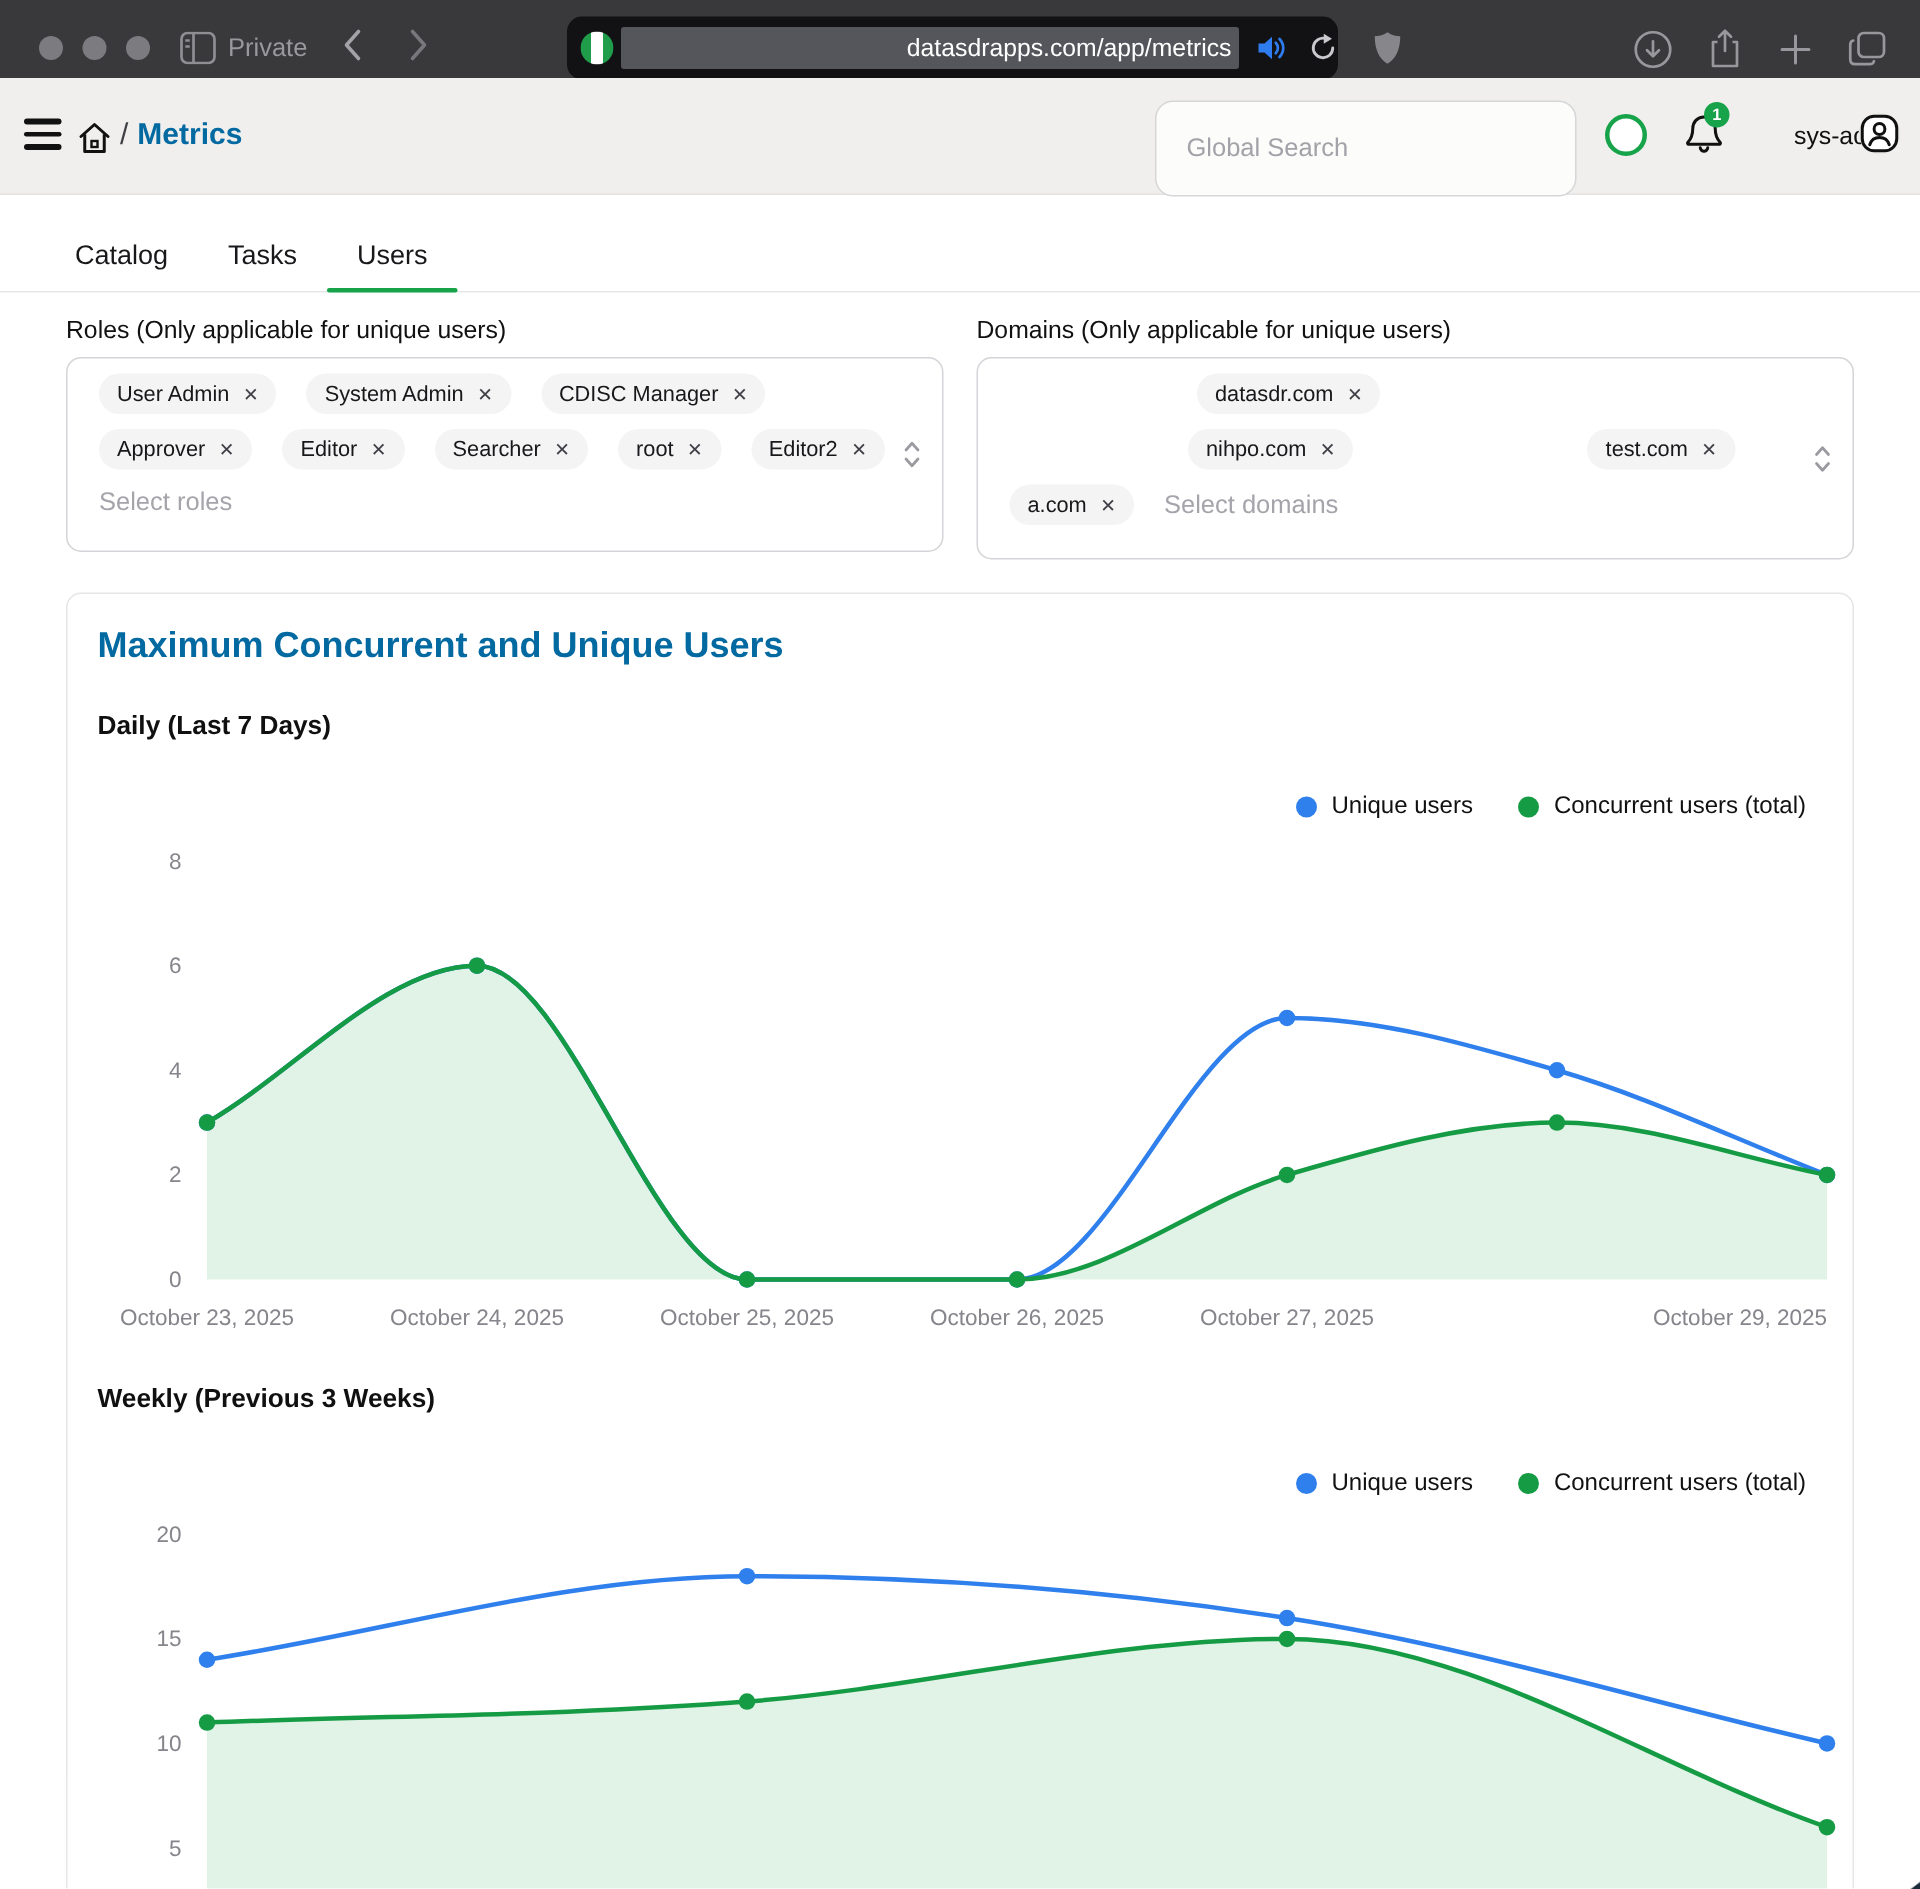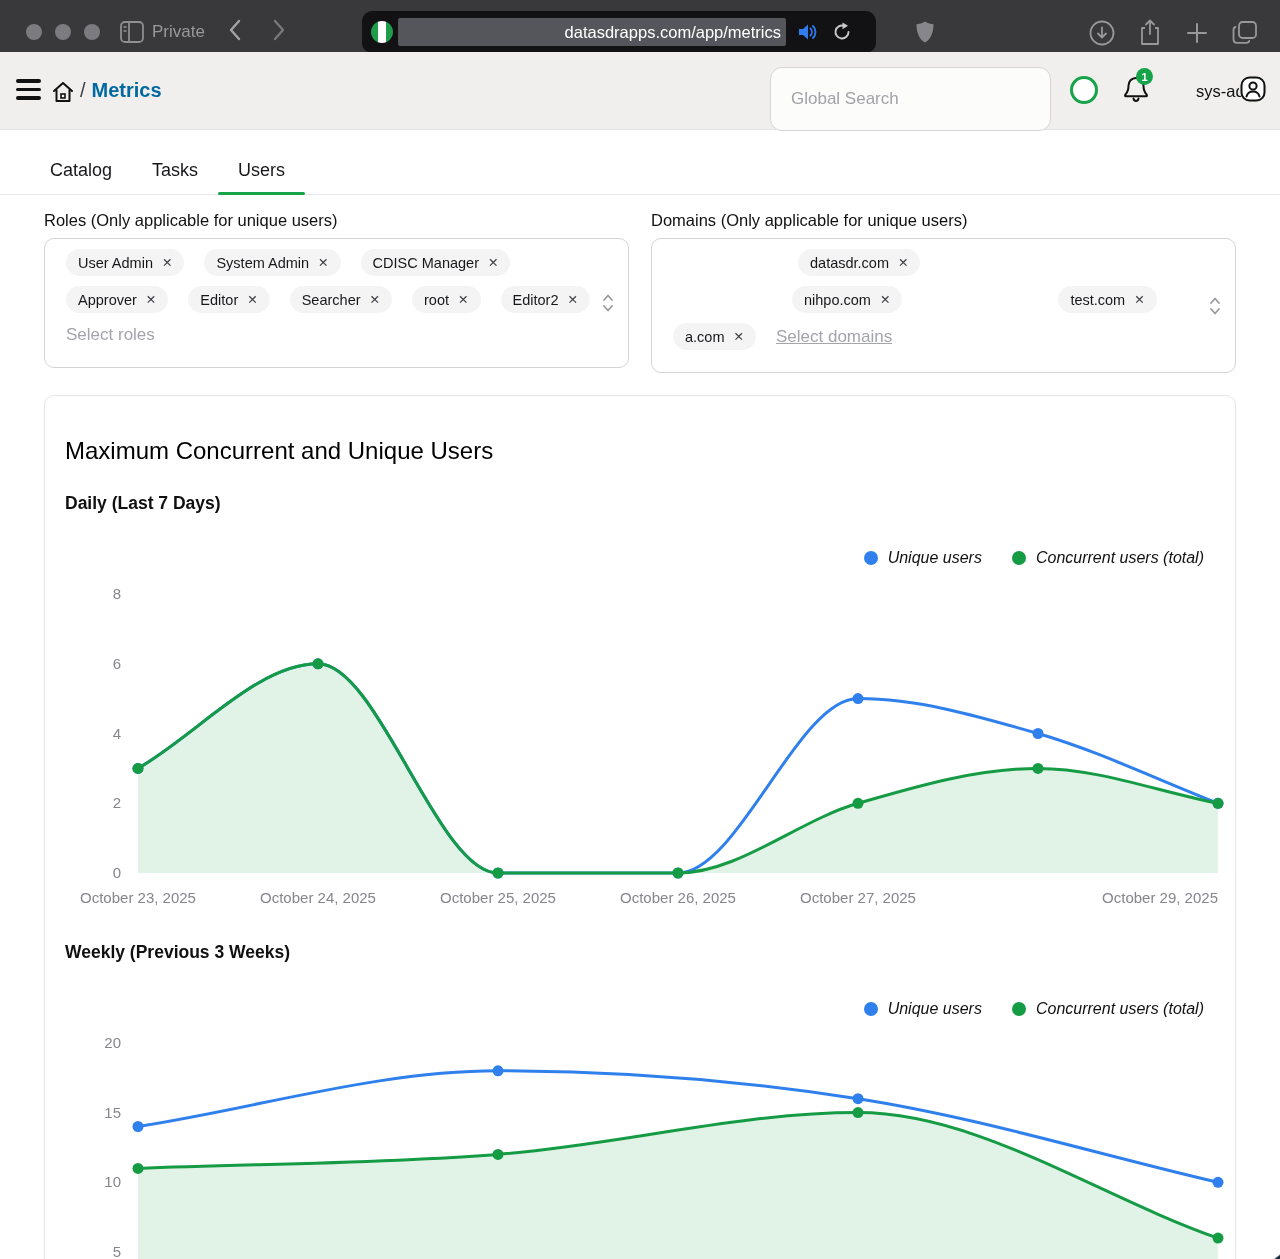--- a/index.html
+++ b/index.html
@@ -7,22 +7,22 @@
     font-family:"Liberation Sans","DejaVu Sans",sans-serif; }
 
   
   .chrome { position:relative; height:52px; background:#39393b; }
   .traffic { position:absolute; left:26px; top:24px; display:flex; gap:13px; }
   .traffic span { width:16px; height:16px; border-radius:50%; background:#7b7b80; }
   .sidebar-toggle { position:absolute; left:120px; top:21px; }
   .private-label { position:absolute; left:152px; top:22px; font-size:17px; color:#98989d; }
   .nav-back { position:absolute; left:228px; top:18px; }
   .nav-fwd { position:absolute; left:272px; top:18px; }
-  .url-bar { position:absolute; left:362px; top:11px; width:514px; height:42px;
-    background:#121215; border-radius:10px; display:flex; align-items:center; padding:0 24px 0 9px; }
+  .url-bar { position:absolute; left:378px; top:11px; width:514px; height:42px;
+    background:#121215; border-radius:10px; display:flex; align-items:center; padding:0 0 0 9px; }
   .favicon { width:22px; height:22px; border-radius:50%; overflow:hidden; display:flex; flex:none; }
   .favicon i { flex:1; }
   .url-selection { flex:1; margin-left:5px; height:28px; background:#55565c; border-radius:2px;
     display:flex; align-items:center; justify-content:flex-end; padding-right:5px;
     color:#fff; font-size:16.5px; }
   .urlbar-ic { margin-left:12px; flex:none; display:flex; }
   .shield-ic { position:absolute; left:915px; top:20px; }
   .chrome-right { position:absolute; right:22px; top:19px; display:flex; gap:23px; align-items:center; }
 
   
@@ -61,33 +61,33 @@
   .chip-row { display:flex; gap:20px; margin-bottom:10px; align-items:center; }
   .chip-row:last-child { margin-bottom:0; }
   .chip { display:inline-flex; align-items:center; height:27px; padding:0 12px;
     background:#f4f4f5; border-radius:14px; font-size:14.5px; color:#18181b; white-space:nowrap;text-align:center; }
   .chip-x { margin-left:9px; font-size:12.5px; color:#3f3f46; cursor:pointer; }
   .select-placeholder { color:#a4a4ab; font-size:17px; order:1; }
   .roles .chip-row:nth-child(3) { margin-top:12px; }
   .domains .chip-row:nth-child(1) { padding-left:125px; }
   .domains .chip-row:nth-child(2) { padding-left:119px; }
   .domains .chip-row:nth-child(2) .chip:nth-of-type(2) { margin-left:136px; }
-  .domains .select-placeholder { margin-left:0;text-decoration:underline; }
+  .domains .select-placeholder { margin-left:0; }
   .updown { position:absolute; right:14px; top:50%; transform:translateY(-50%); }
 
   
   .card { margin:22px 44px 0; border:1px solid #e6e6e9; border-radius:10px;
     padding:20px 0 40px 0; background:#fff; }
-  .card-title { font-size:24px; font-weight:400; color:#000000; padding-left:20px; line-height:30px;margin-top:20px; }
+  .card-title { font-size:24px; font-weight:700; color:#0369a1; padding-left:20px; line-height:30px; }
   .chart-subtitle { font-size:17.5px; font-weight:700; color:#101010; padding-left:20px;
     line-height:22px; }
   .sub-daily { margin-top:26px; }
   .sub-weekly { margin-top:16px; }
   .legend { display:flex; justify-content:flex-end; gap:30px; padding-right:31px; height:20px;
-    align-items:center;font-style:italic; }
+    align-items:center; }
   .legend-daily { margin-top:34px; }
   .legend-weekly { margin-top:36px; }
   .legend-item { display:flex; align-items:center; gap:10px; font-size:16px; color:#111; }
   .legend-dot { width:14px; height:14px; border-radius:50%; }
   svg.chart { display:block; }
   svg.chart text.axis { font-family:"Liberation Sans","DejaVu Sans",sans-serif; font-size:15px;
     fill:#85858c; }
   .chart-daily { margin-top:5px; }
   .chart-weekly { margin-top:4px; }
 

